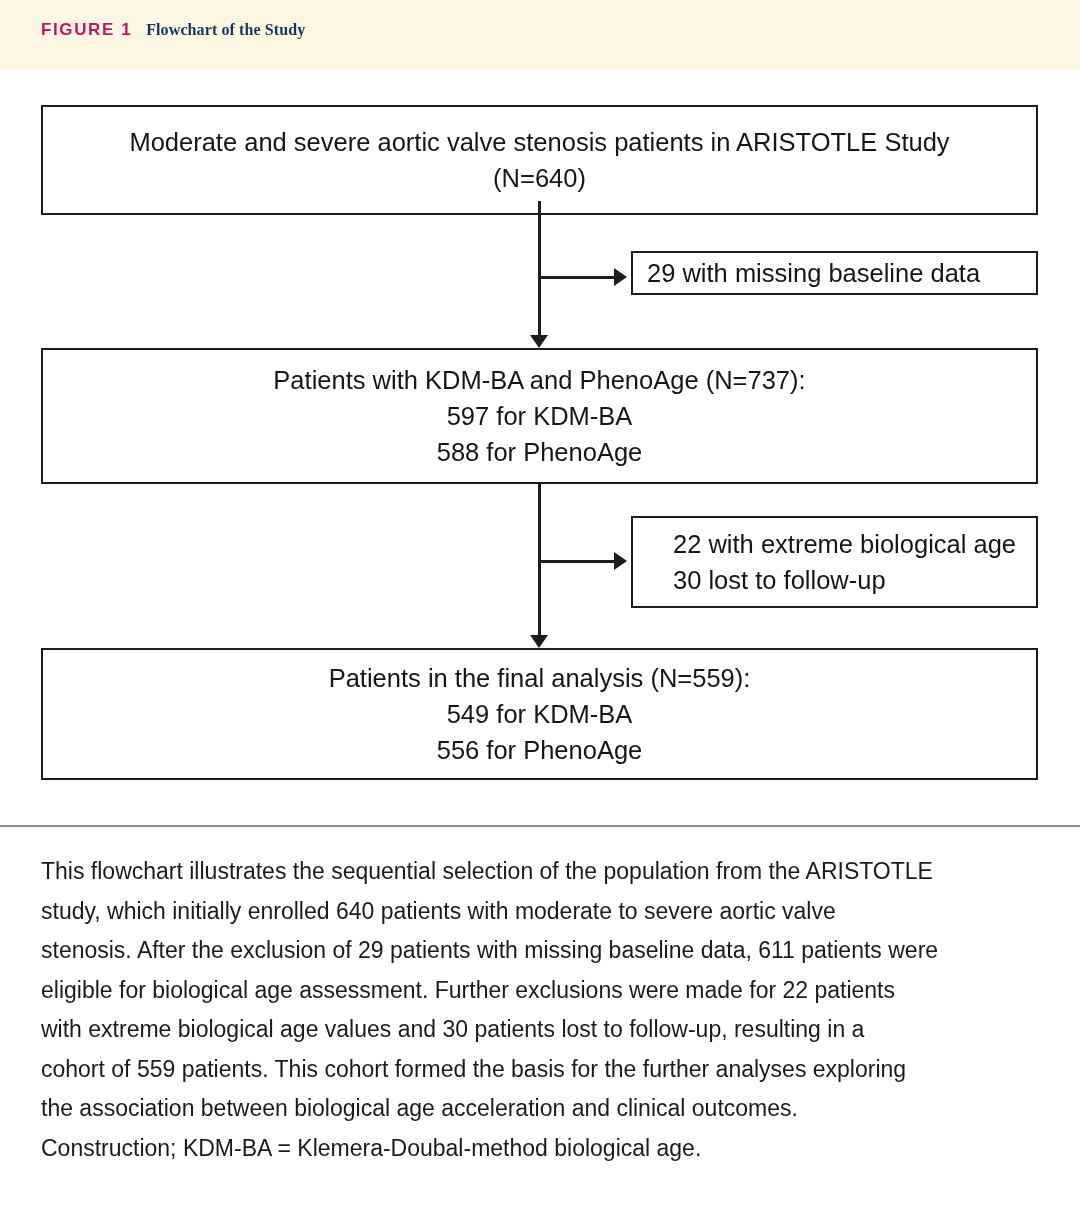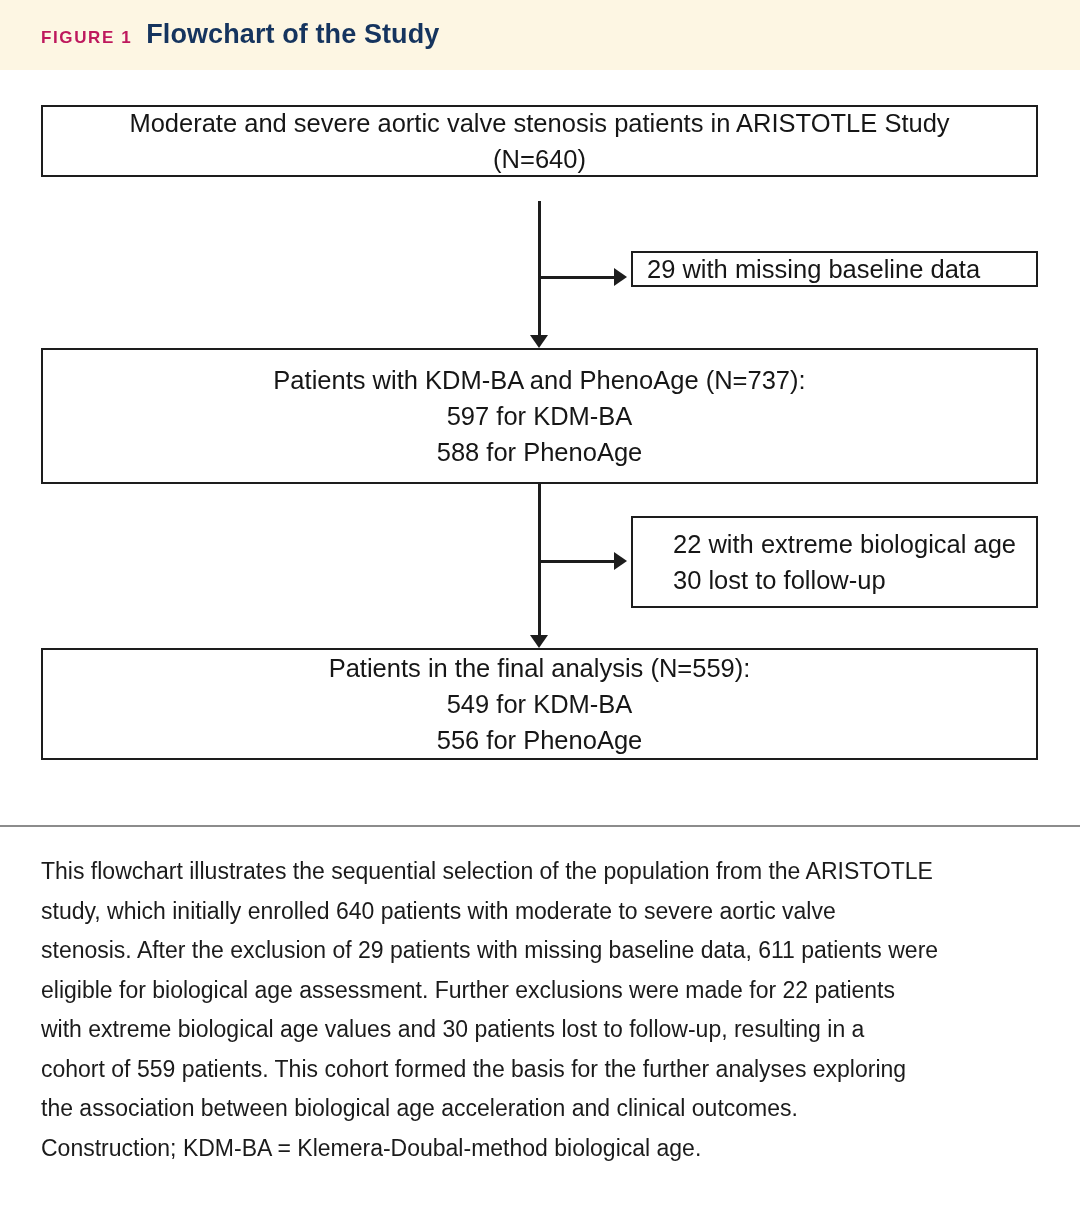--- a/index.html
+++ b/index.html
@@ -36,24 +36,25 @@
   .fig-label {
     color: #be185d;
     font-weight: bold;
     font-size: 17px;
     letter-spacing: 1.6px;
     vertical-align: baseline;
   }
   .fig-title {
     color: #15345e;
     font-weight: bold;
-    font-size: 27px;
+    font-size: 16px;
     margin-left: 14px;
     letter-spacing: 0.1px;
     vertical-align: baseline;
+    font-family: Liberation Serif, serif;
   }
 
   
   #flowchart {
     position: absolute;
     left: 0;
     top: 70px;
     width: 1080px;
     height: 755px;
   }
@@ -80,25 +81,25 @@
   .fbox.excl {
     left: 631px;
     width: 407px;
     text-align: left;
     align-items: flex-start;
     padding: 4px 14px;
   }
   .fbox .ln { display: block; white-space: nowrap; }
 
   
-  #box-population   { top: 35px;  height: 72px; }
-  #box-excl-1       { top: 181px; height: 36px; }
+  #box-population   { top: 35px;  height: 110px; }
+  #box-excl-1       { top: 181px; height: 44px; }
   #box-eligible     { top: 278px; height: 136px; }
   #box-excl-2       { top: 446px; height: 92px; padding-left: 40px; }
-  #box-final        { top: 578px; height: 112px; }
+  #box-final        { top: 578px; height: 132px; }
 
   
   .vline {
     position: absolute;
     width: 3px;
     background: #1d1d1d;
     left: 538px;
   }
   .hline {
     position: absolute;

